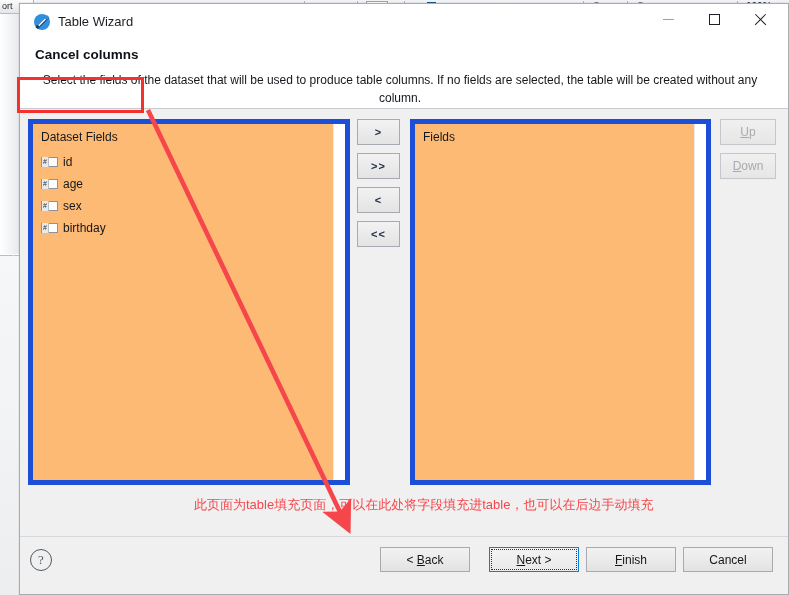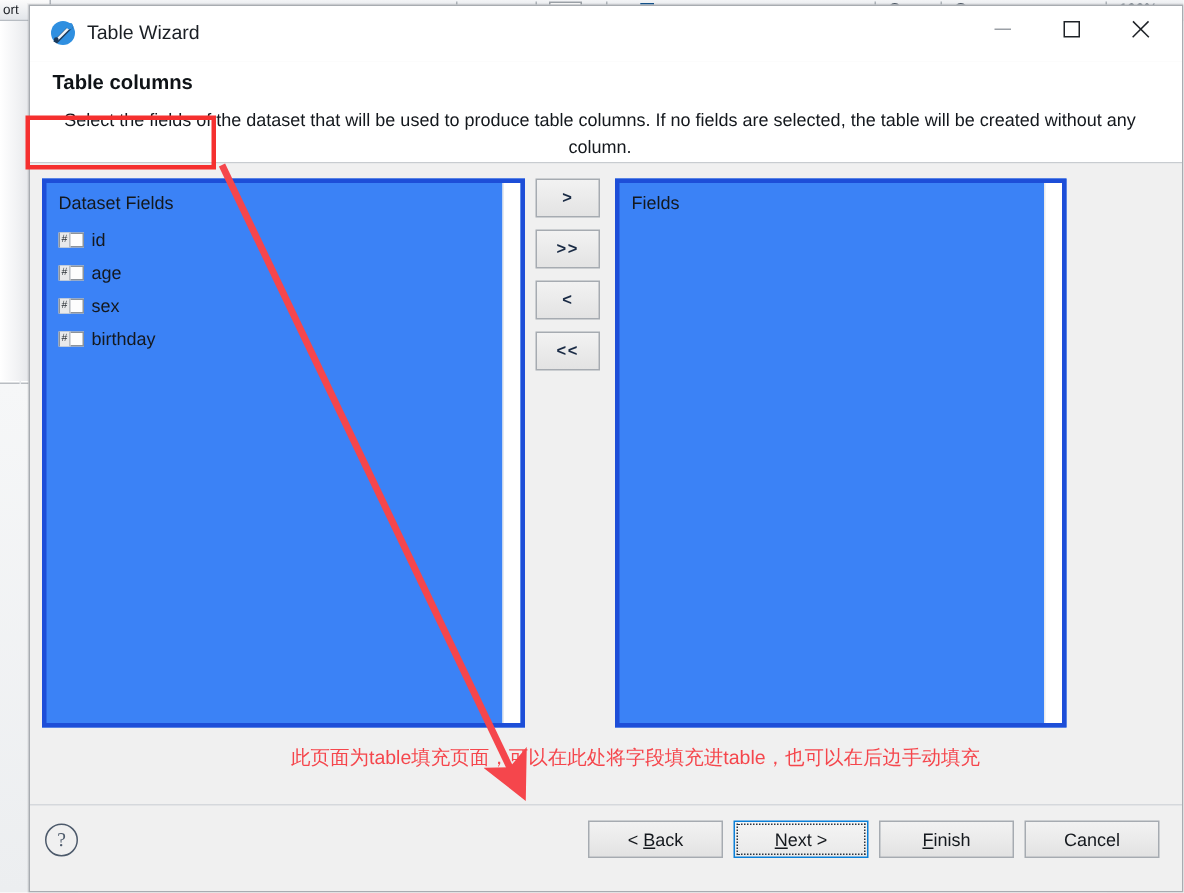--- a/index.html
+++ b/index.html
@@ -107,21 +107,21 @@
     font-size: 12px; color: #14181d; line-height: 17.5px; text-align: center;
   }
 
   .body-area {
     position: absolute; left: 0; top: 105px; right: 0; bottom: 58px;
     background: #f0f0f0;
   }
 
   
   .list-panel {
-    position: absolute; background: #3b82f6; border: 3px solid #1d4ed8;
+    position: absolute; background: #fdba74; border: 5px solid #1d4ed8;
     overflow: hidden;
     padding-left: 20px;
   }
   .list-panel.left { left: 8px; top: 10px; width: 322px; height: 366px; }
   .list-panel.right { left: 390px; top: 10px; width: 301px; height: 366px; }
   .list-header {
     position: absolute; left: 8px; top: 6px;
     font-size: 12px; color: #14181d;
   }
   .list-items { position: absolute; left: 8px; top: 27px; right: 2px; }
@@ -288,21 +288,21 @@
       </div>
       <div class="win-btn" style="left:671px;">
         <div class="max-glyph"></div>
       </div>
       <div class="win-btn" style="left:717px;">
         <div class="close-glyph"></div>
       </div>
     </div>
 
     <div class="header-area">
-      <div class="page-title">Table columns</div>
+      <div class="page-title">Cancel columns</div>
       <div class="page-desc">Select the fields of the dataset that will be used to produce table columns. If no fields are selected, the table will be created without any column.</div>
     </div>
 
     <div class="body-area">
 
       <div class="list-panel left">
         <div class="list-header">Dataset Fields</div>
         <div class="list-items">
           <div class="list-item">
             <span class="field-icon">
@@ -345,28 +345,36 @@
         <div class="btn xfer-btn">
           <span>&lt;&lt;</span>
         </div>
       </div>
 
       <div class="list-panel right">
         <div class="list-header">Fields</div>
         <div class="panel-scroll-gutter"></div>
       </div>
 
+      <div class="ud-col">
+        <div class="btn ud-btn">
+          <span><u>U</u><span>p</span></span>
+        </div>
+        <div class="btn ud-btn">
+          <span><u>D</u><span>own</span></span>
+        </div>
+      </div>
 
       <div class="annotation">此页面为table填充页面，可以在此处将字段填充进table，也可以在后边手动填充</div>
     </div>
 
     <div class="footer">
       <div class="help-icon">?</div>
 
-      <div class="footer-btn" style="left:372px;">
+      <div class="footer-btn" style="left:360px;">
         <span>&lt;&nbsp;<u>B</u>ack</span>
       </div>
       <div class="footer-btn focused" style="left:469px;">
         <span><u>N</u>ext&nbsp;&gt;</span>
       </div>
       <div class="footer-btn" style="left:566px;">
         <span><u>F</u>inish</span>
       </div>
       <div class="footer-btn" style="left:663px;">
         <span>Cancel</span>

